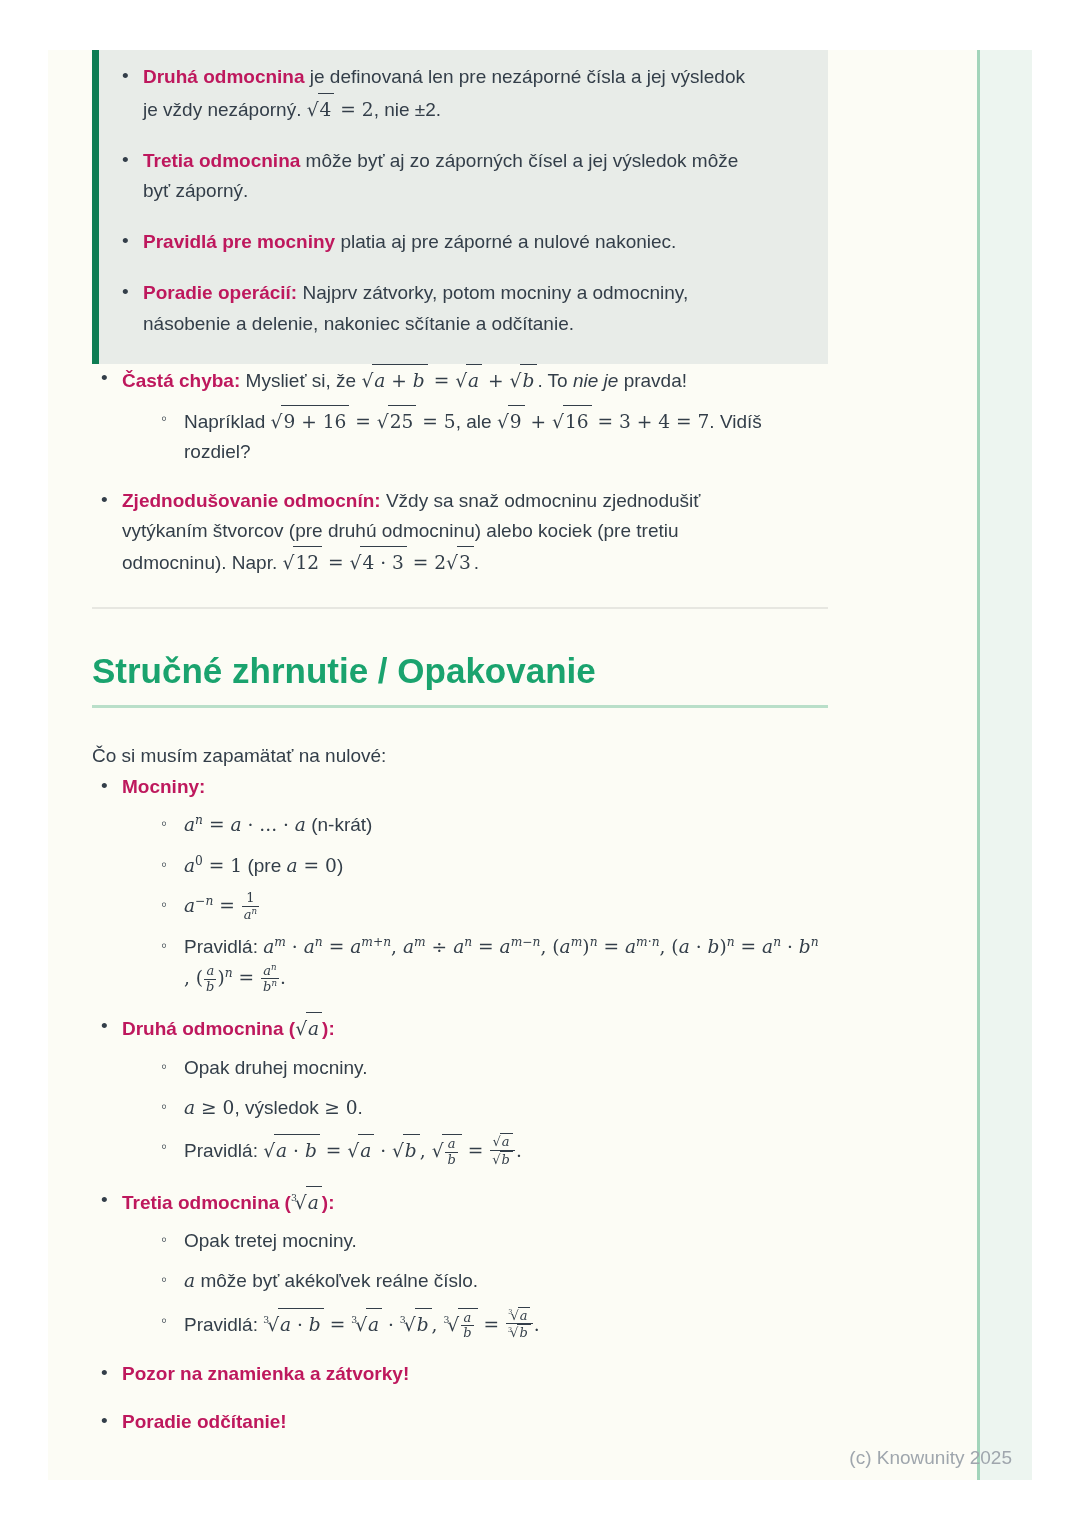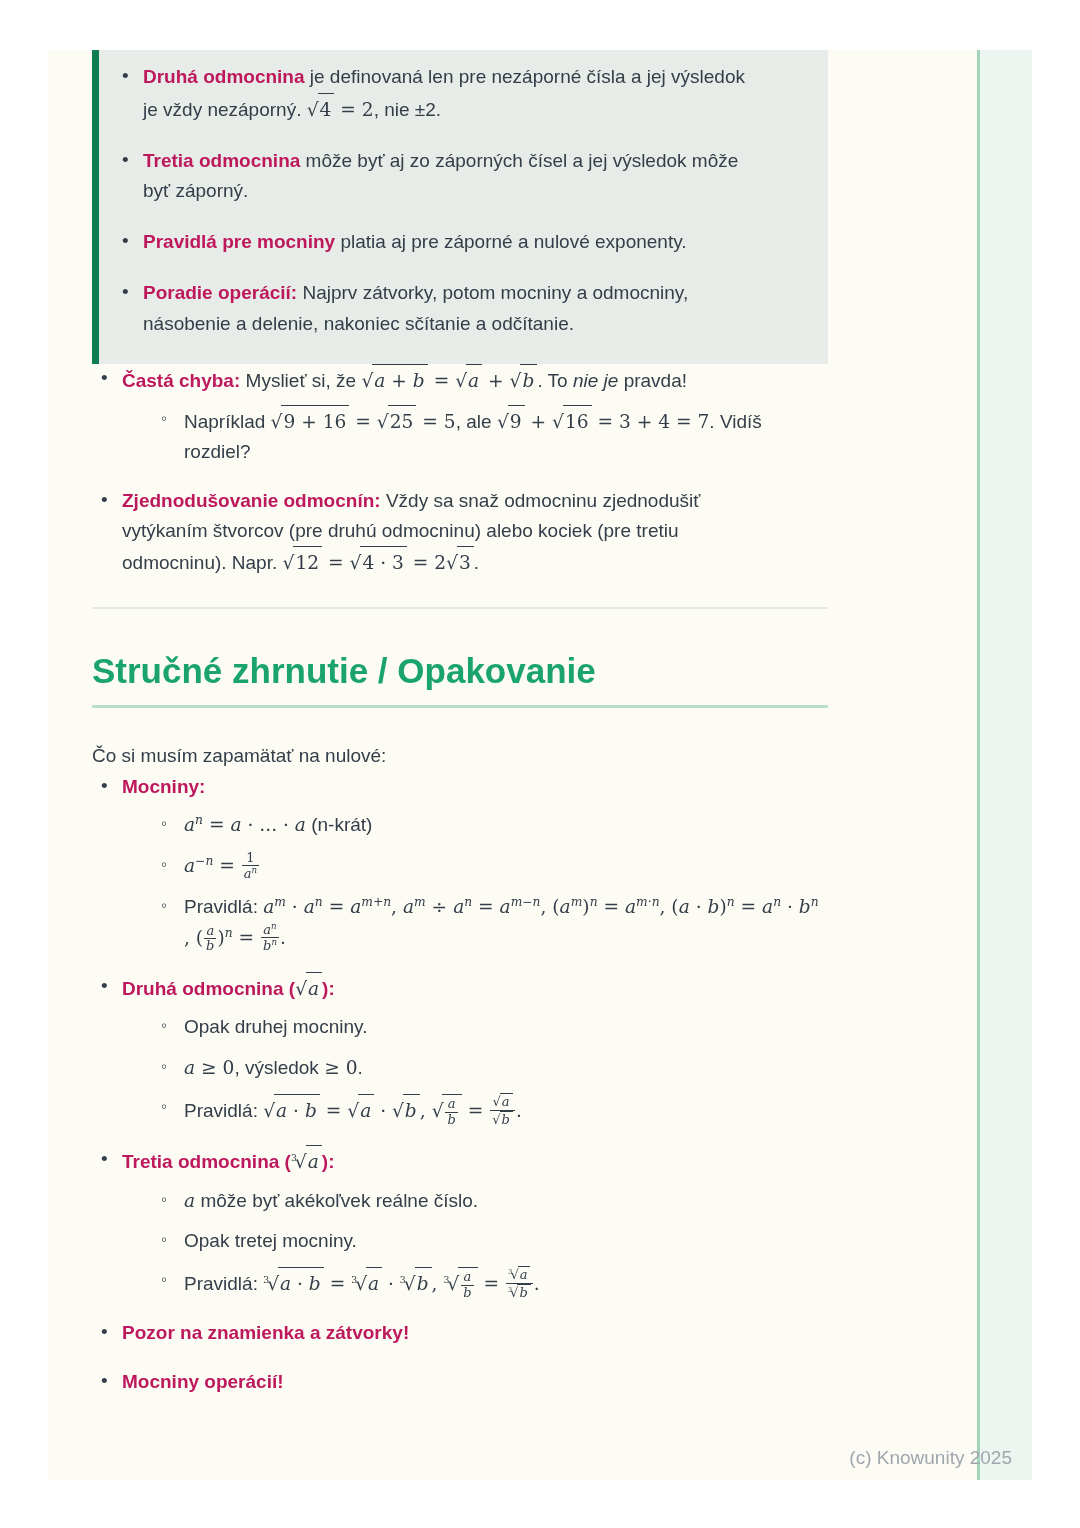--- a/index.html
+++ b/index.html
@@ -76,53 +76,54 @@
 <body>
 
 <div class="card">
   <div class="strip"></div>
   <div class="content">
 
     <div class="callout">
       <ul class="list lv1">
           <li><strong>Druhá odmocnina</strong><span> je definovaná len pre nezáporné čísla a jej výsledok je vždy nezáporný. </span><span class="math"><span class="sq"><span class="sgn">√</span><span class="rad">4</span></span> = 2</span><span>, nie ±2.</span></li>
           <li><strong>Tretia odmocnina</strong><span> môže byť aj zo záporných čísel a jej výsledok môže byť záporný.</span></li>
-          <li><strong>Pravidlá pre mocniny</strong><span> platia aj pre záporné a nulové exponenty.</span></li>
+          <li><strong>Pravidlá pre mocniny</strong><span> platia aj pre záporné a nulové nakoniec.</span></li>
           <li><strong>Poradie operácií:</strong><span> Najprv zátvorky, potom mocniny a odmocniny, násobenie a delenie, nakoniec sčítanie a odčítanie.</span></li>
         </ul>
     </div>
 
     <ul class="list lv1 mistakes">
         <li><strong>Častá chyba:</strong><span> Myslieť si, že </span><span class="math"><span class="sq"><span class="sgn">√</span><span class="rad"><span class="var">a</span> + <span class="var">b</span></span></span> = <span class="sq"><span class="sgn">√</span><span class="rad"><span class="var">a</span></span></span> + <span class="sq"><span class="sgn">√</span><span class="rad"><span class="var">b</span></span></span></span><span>. To </span><em>nie je</em><span> pravda!</span><ul class="sub">
             <li><span>Napríklad </span><span class="math"><span class="sq"><span class="sgn">√</span><span class="rad">9 + 16</span></span> = <span class="sq"><span class="sgn">√</span><span class="rad">25</span></span> = 5</span><span>, ale </span><span class="math"><span class="sq"><span class="sgn">√</span><span class="rad">9</span></span> + <span class="sq"><span class="sgn">√</span><span class="rad">16</span></span> = 3 + 4 = 7</span><span>. Vidíš rozdiel?</span></li>
           </ul></li>
         <li><strong>Zjednodušovanie odmocnín:</strong><span> Vždy sa snaž odmocninu zjednodušiť vytýkaním štvorcov (pre druhú odmocninu) alebo kociek (pre tretiu odmocninu). Napr. </span><span class="math"><span class="sq"><span class="sgn">√</span><span class="rad">12</span></span> = <span class="sq"><span class="sgn">√</span><span class="rad">4 · 3</span></span> = 2<span class="sq"><span class="sgn">√</span><span class="rad">3</span></span></span><span>.</span></li>
       </ul>
 
     <hr class="divider">
 
     <h2 class="heading">Stručné zhrnutie / Opakovanie</h2>
 
     <p class="intro">Čo si musím zapamätať na nulové:</p>
 
     <ul class="list lv1 summary">
         <li><strong>Mocniny:</strong><ul class="sub">
             <li><span class="math"><span class="var">a</span><span class="sup"><span class="var">n</span></span> = <span class="var">a</span> · ... · <span class="var">a</span></span><span> (n-krát)</span></li>
+            <li><span class="math"><span class="var">a</span><span class="sup">0</span> = 1</span><span> (pre </span><span class="math"><span class="var">a</span> = 0</span><span>)</span></li>
             <li><span class="math"><span class="var">a</span><span class="sup">−<span class="var">n</span></span> = <span class="frac"><span class="num">1</span><span class="den"><span class="var">a</span><span class="sup"><span class="var">n</span></span></span></span></span></li>
             <li><span>Pravidlá: </span><span class="math"><span class="var">a</span><span class="sup"><span class="var">m</span></span> · <span class="var">a</span><span class="sup"><span class="var">n</span></span> = <span class="var">a</span><span class="sup"><span class="var">m</span>+<span class="var">n</span></span>, <span class="var">a</span><span class="sup"><span class="var">m</span></span> ÷ <span class="var">a</span><span class="sup"><span class="var">n</span></span> = <span class="var">a</span><span class="sup"><span class="var">m</span>−<span class="var">n</span></span>, (<span class="var">a</span><span class="sup"><span class="var">m</span></span>)<span class="sup"><span class="var">n</span></span> = <span class="var">a</span><span class="sup"><span class="var">m</span>·<span class="var">n</span></span>, (<span class="var">a</span> · <span class="var">b</span>)<span class="sup"><span class="var">n</span></span> = <span class="var">a</span><span class="sup"><span class="var">n</span></span> · <span class="var">b</span><span class="sup"><span class="var">n</span></span>, (<span class="frac"><span class="num"><span class="var">a</span></span><span class="den"><span class="var">b</span></span></span>)<span class="sup"><span class="var">n</span></span> = <span class="frac"><span class="num"><span class="var">a</span><span class="sup"><span class="var">n</span></span></span><span class="den"><span class="var">b</span><span class="sup"><span class="var">n</span></span></span></span>.</span></li>
           </ul></li>
         <li><strong>Druhá odmocnina (</strong><span class="math"><span class="sq"><span class="sgn">√</span><span class="rad"><span class="var">a</span></span></span></span><strong>):</strong><ul class="sub">
             <li><span>Opak druhej mocniny.</span></li>
             <li><span class="math"><span class="var">a</span> ≥ 0</span><span>, výsledok </span><span class="math">≥ 0</span><span>.</span></li>
             <li><span>Pravidlá: </span><span class="math"><span class="sq"><span class="sgn">√</span><span class="rad"><span class="var">a</span> · <span class="var">b</span></span></span> = <span class="sq"><span class="sgn">√</span><span class="rad"><span class="var">a</span></span></span> · <span class="sq"><span class="sgn">√</span><span class="rad"><span class="var">b</span></span></span>, <span class="sq"><span class="sgn">√</span><span class="rad"><span class="frac"><span class="num"><span class="var">a</span></span><span class="den"><span class="var">b</span></span></span></span></span> = <span class="frac"><span class="num"><span class="sq"><span class="sgn">√</span><span class="rad"><span class="var">a</span></span></span></span><span class="den"><span class="sq"><span class="sgn">√</span><span class="rad"><span class="var">b</span></span></span></span></span>.</span></li>
           </ul></li>
         <li><strong>Tretia odmocnina (</strong><span class="math"><span class="sq"><span class="idx">3</span><span class="sgn">√</span><span class="rad"><span class="var">a</span></span></span></span><strong>):</strong><ul class="sub">
+            <li><span>Opak tretej mocniny.</span></li>
             <li><span class="math"><span class="var">a</span></span><span> môže byť akékoľvek reálne číslo.</span></li>
-            <li><span>Opak tretej mocniny.</span></li>
             <li><span>Pravidlá: </span><span class="math"><span class="sq"><span class="idx">3</span><span class="sgn">√</span><span class="rad"><span class="var">a</span> · <span class="var">b</span></span></span> = <span class="sq"><span class="idx">3</span><span class="sgn">√</span><span class="rad"><span class="var">a</span></span></span> · <span class="sq"><span class="idx">3</span><span class="sgn">√</span><span class="rad"><span class="var">b</span></span></span>, <span class="sq"><span class="idx">3</span><span class="sgn">√</span><span class="rad"><span class="frac"><span class="num"><span class="var">a</span></span><span class="den"><span class="var">b</span></span></span></span></span> = <span class="frac"><span class="num"><span class="sq"><span class="idx">3</span><span class="sgn">√</span><span class="rad"><span class="var">a</span></span></span></span><span class="den"><span class="sq"><span class="idx">3</span><span class="sgn">√</span><span class="rad"><span class="var">b</span></span></span></span></span>.</span></li>
           </ul></li>
         <li><strong>Pozor na znamienka a zátvorky!</strong></li>
-        <li><strong>Mocniny operácií!</strong></li>
+        <li><strong>Poradie odčítanie!</strong></li>
       </ul>
 
   </div>
   <div class="watermark">(c) Knowunity 2025</div>
 </div>
 
 </body></html>

